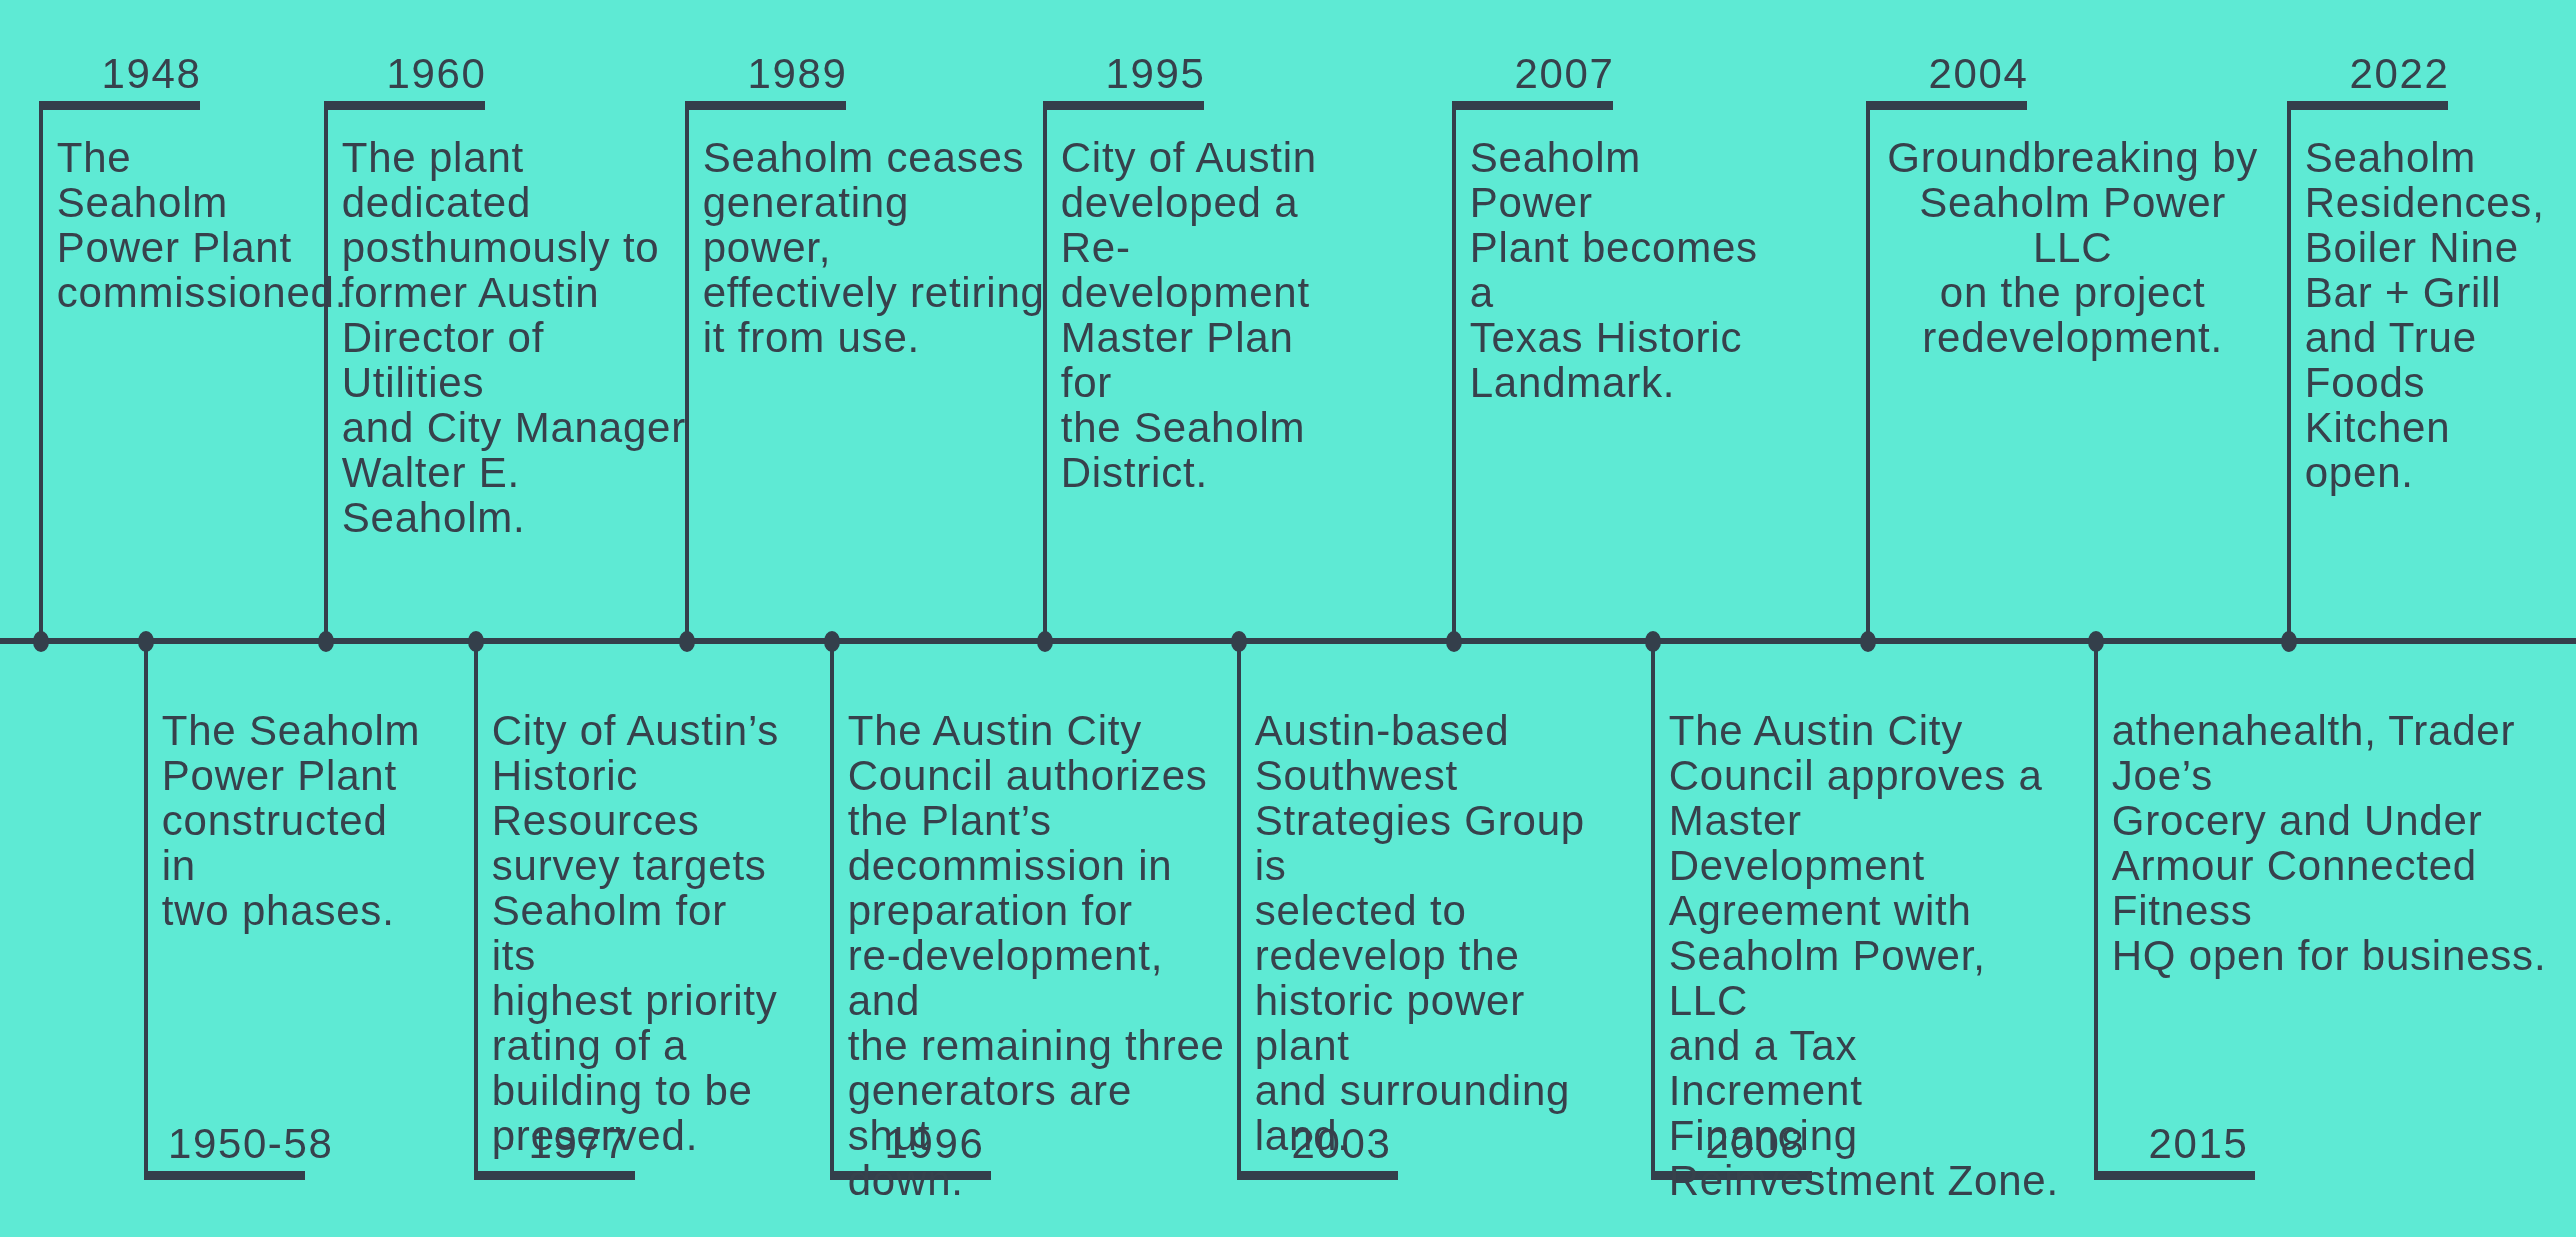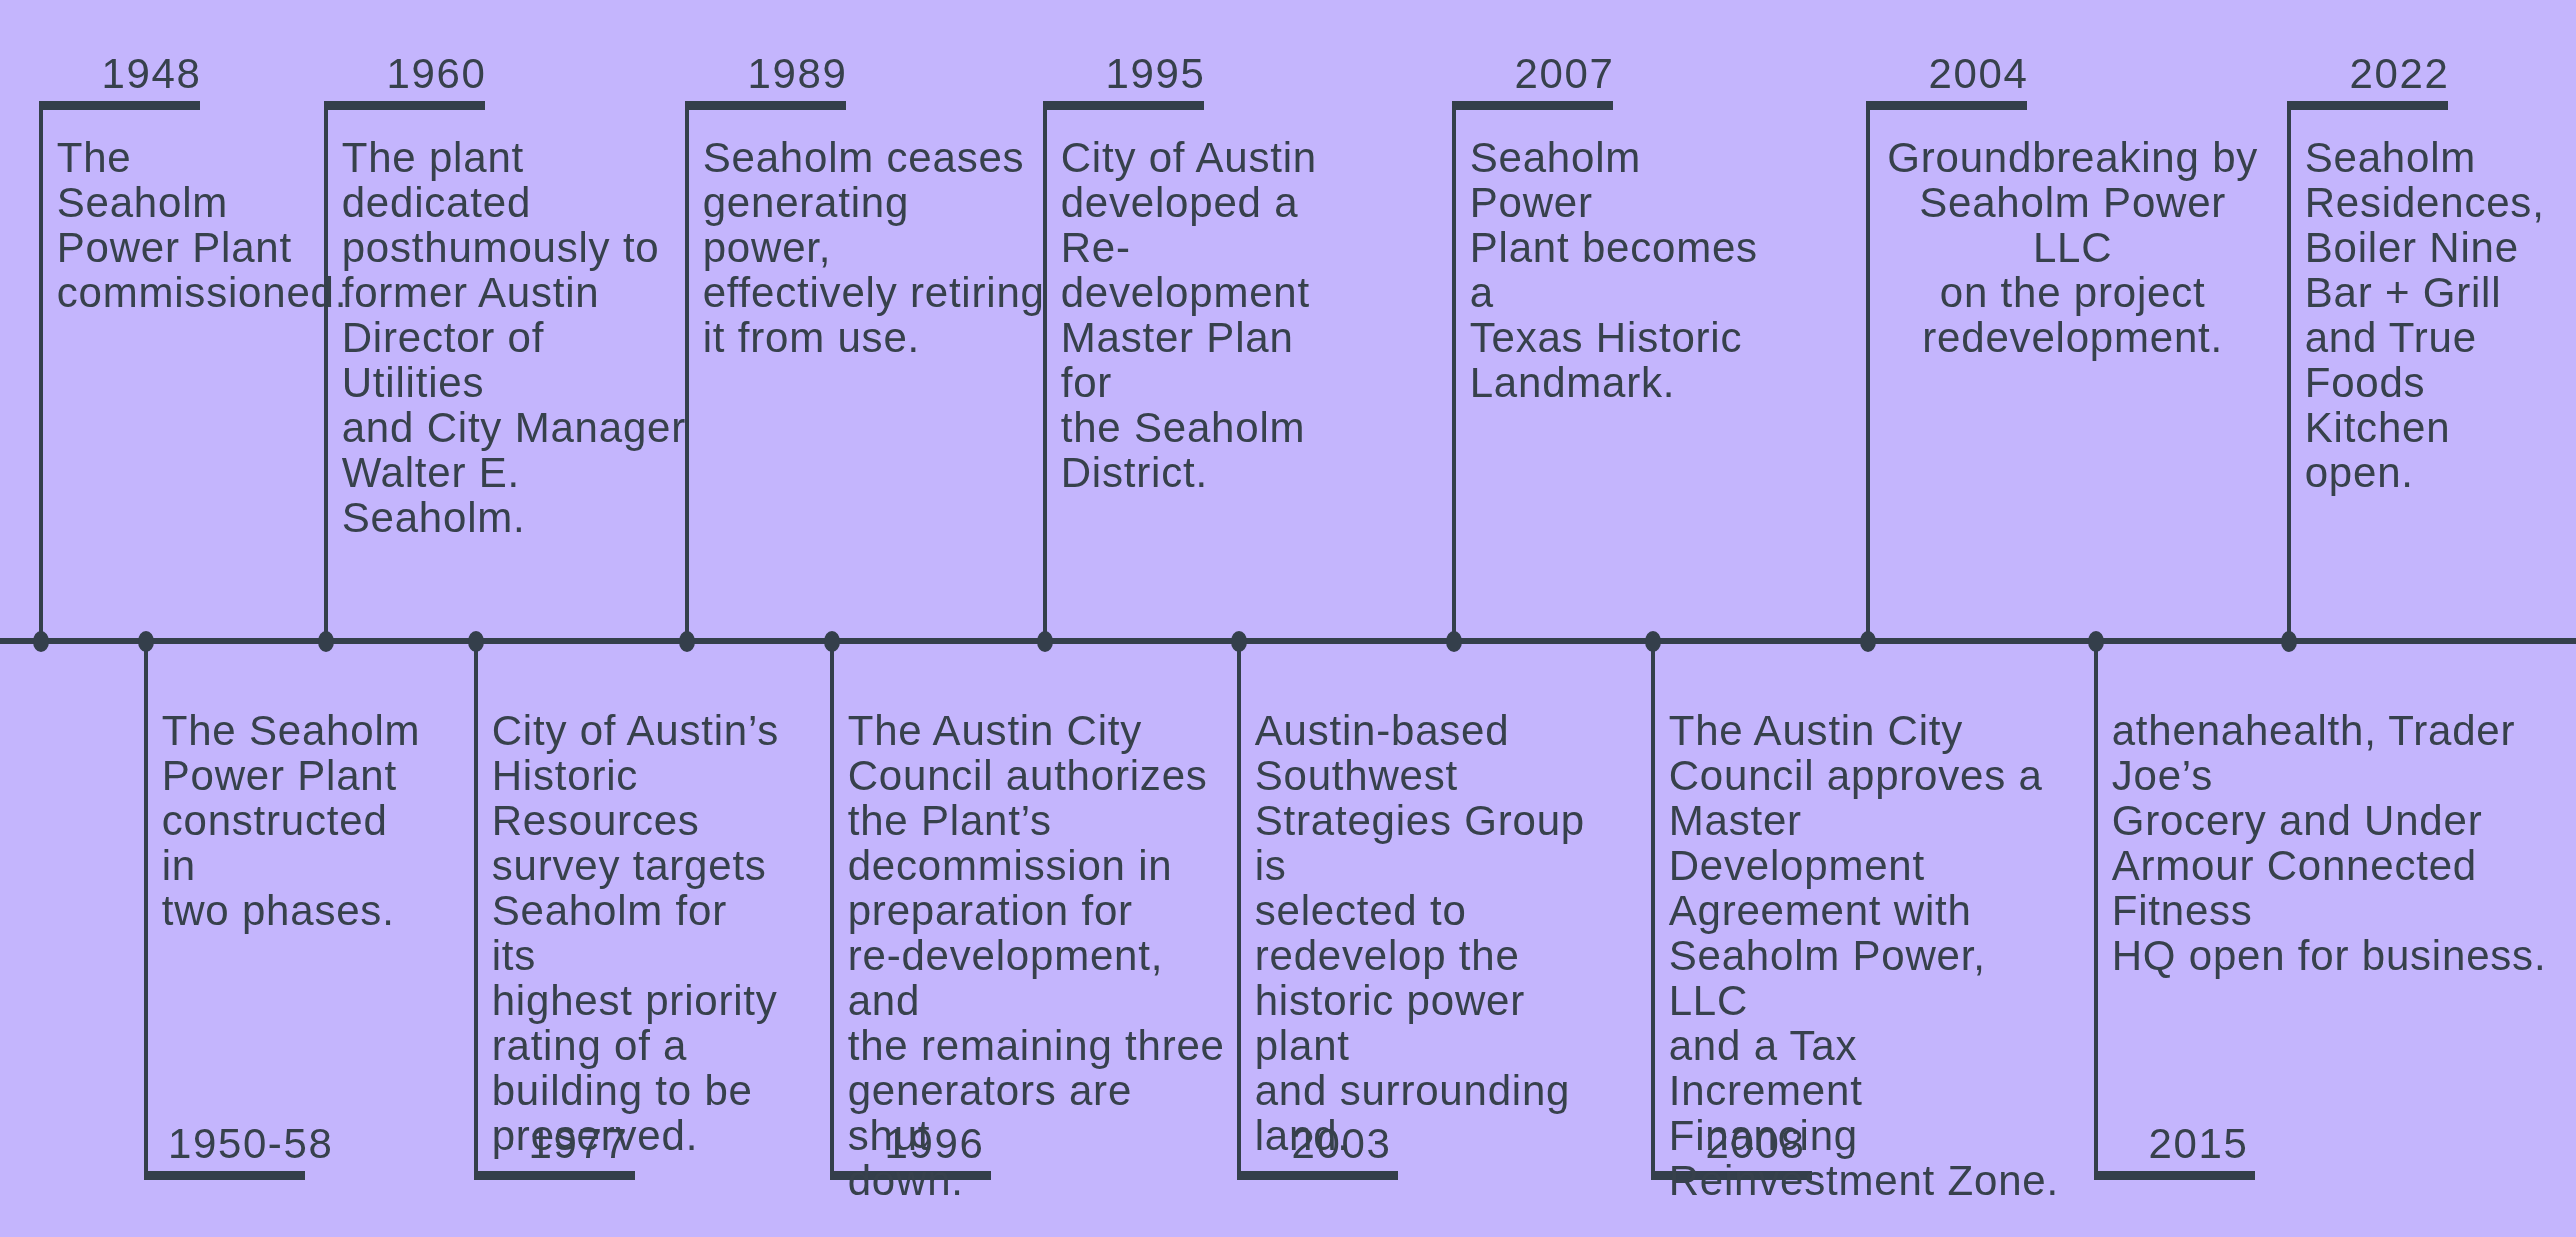--- a/index.html
+++ b/index.html
@@ -4,21 +4,21 @@
 <style>
   html, body {
     margin: 0;
     padding: 0;
     background: #ffffff;
   }
   .canvas {
     position: relative;
     width: 2576px;
     height: 1237px;
-    background: #c4b5fd;
+    background: #5eead4;
     font-family: "Liberation Sans", sans-serif;
     color: #37414c;
     overflow: hidden;
   }
   .axis {
     position: absolute;
     left: 0;
     top: 638px;
     width: 2576px;
     height: 6.4px;

